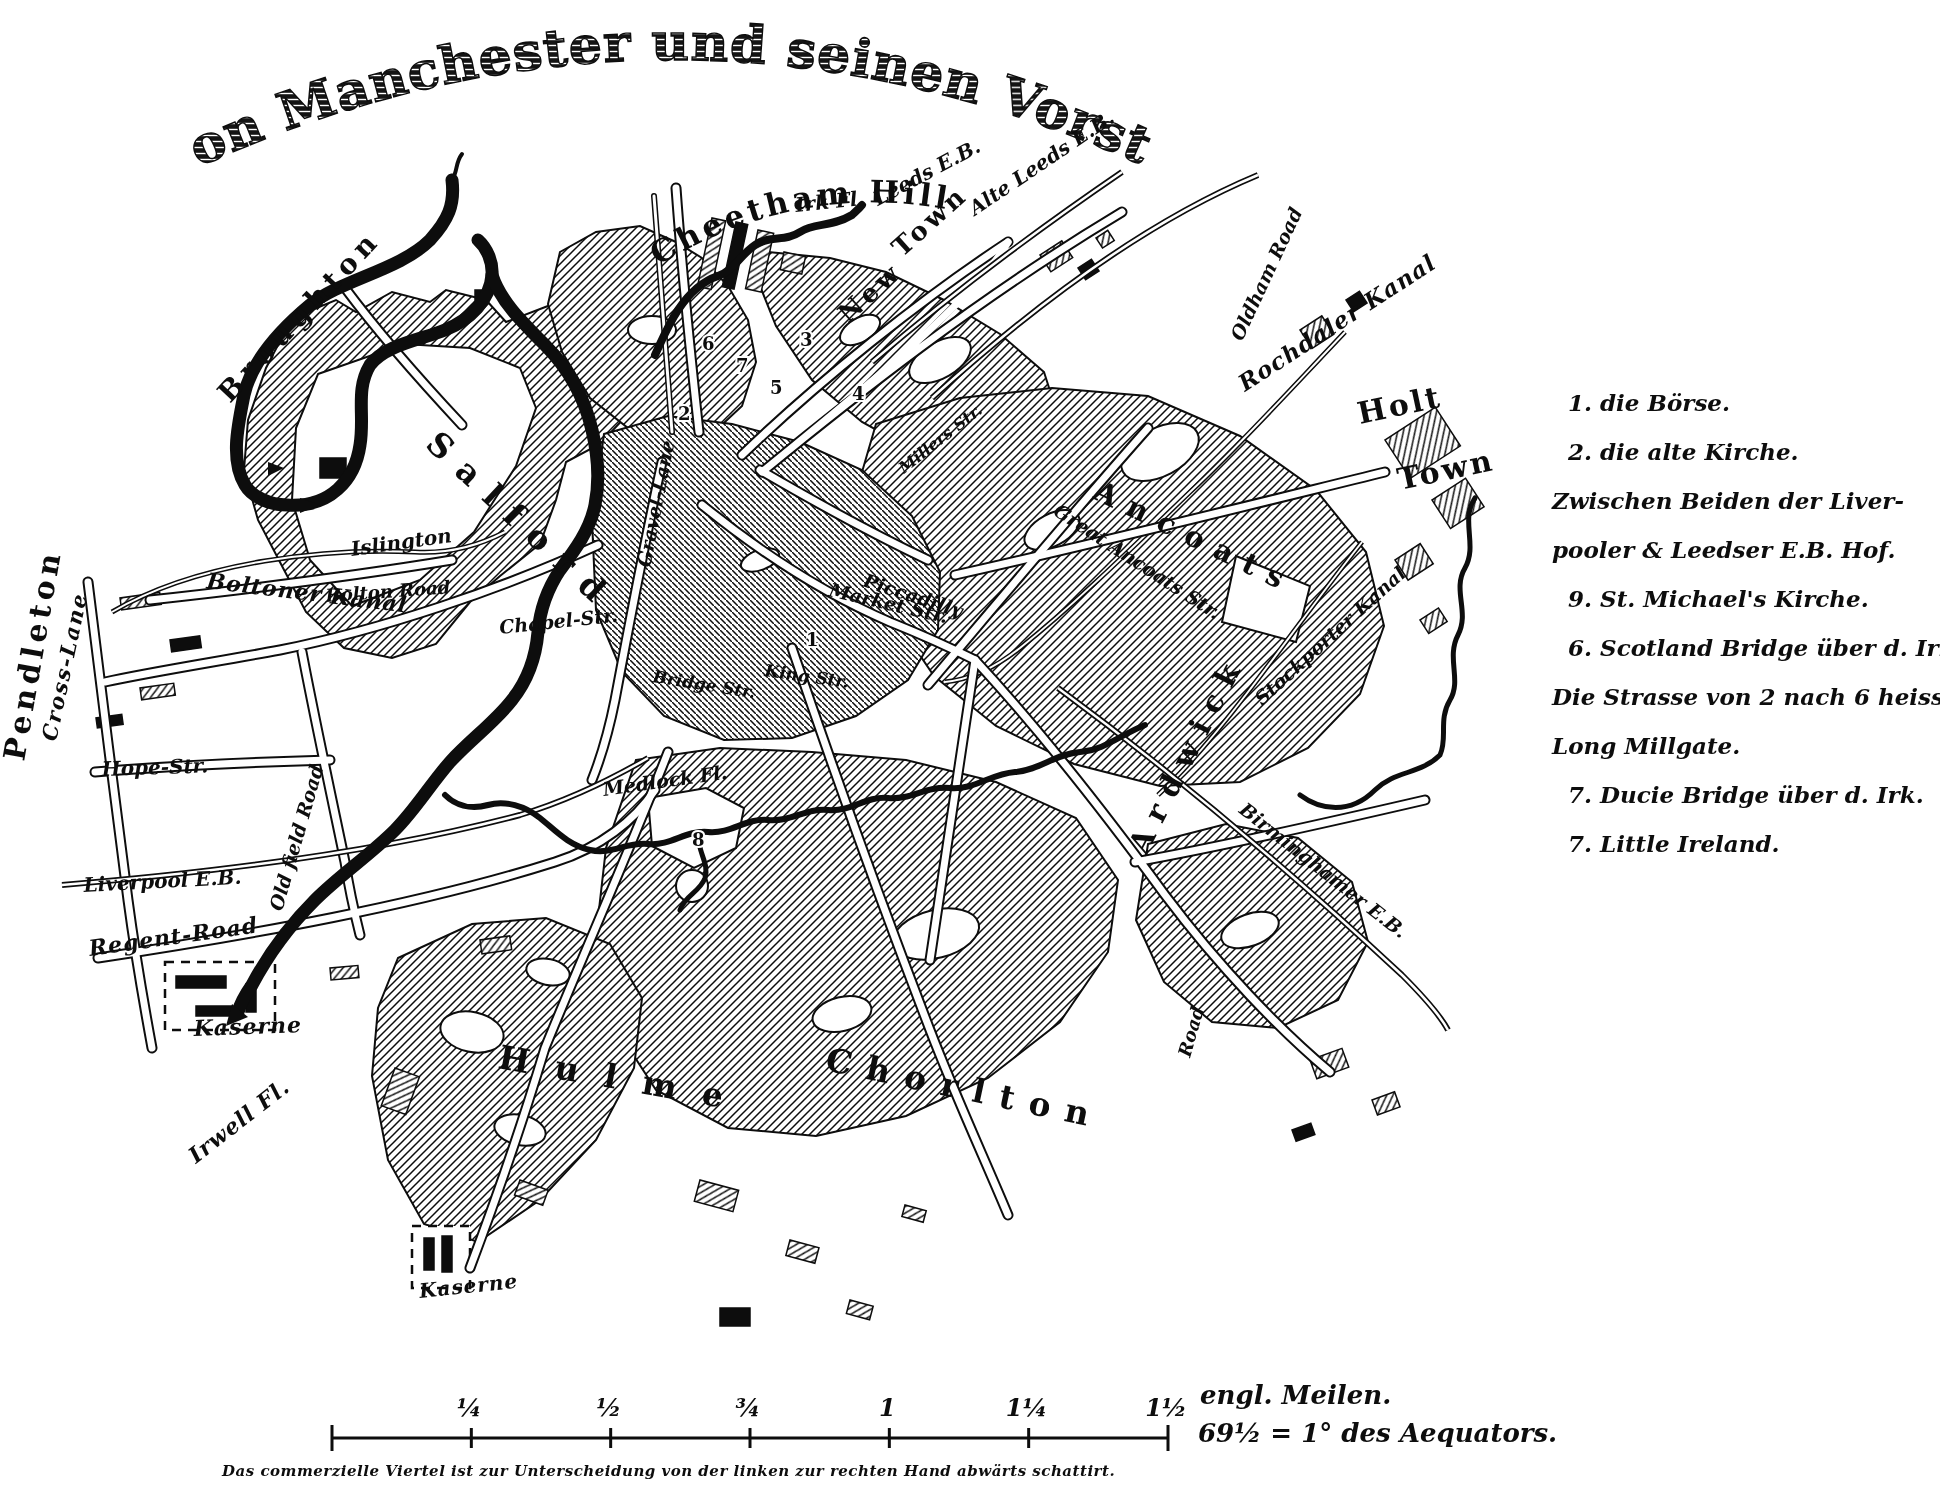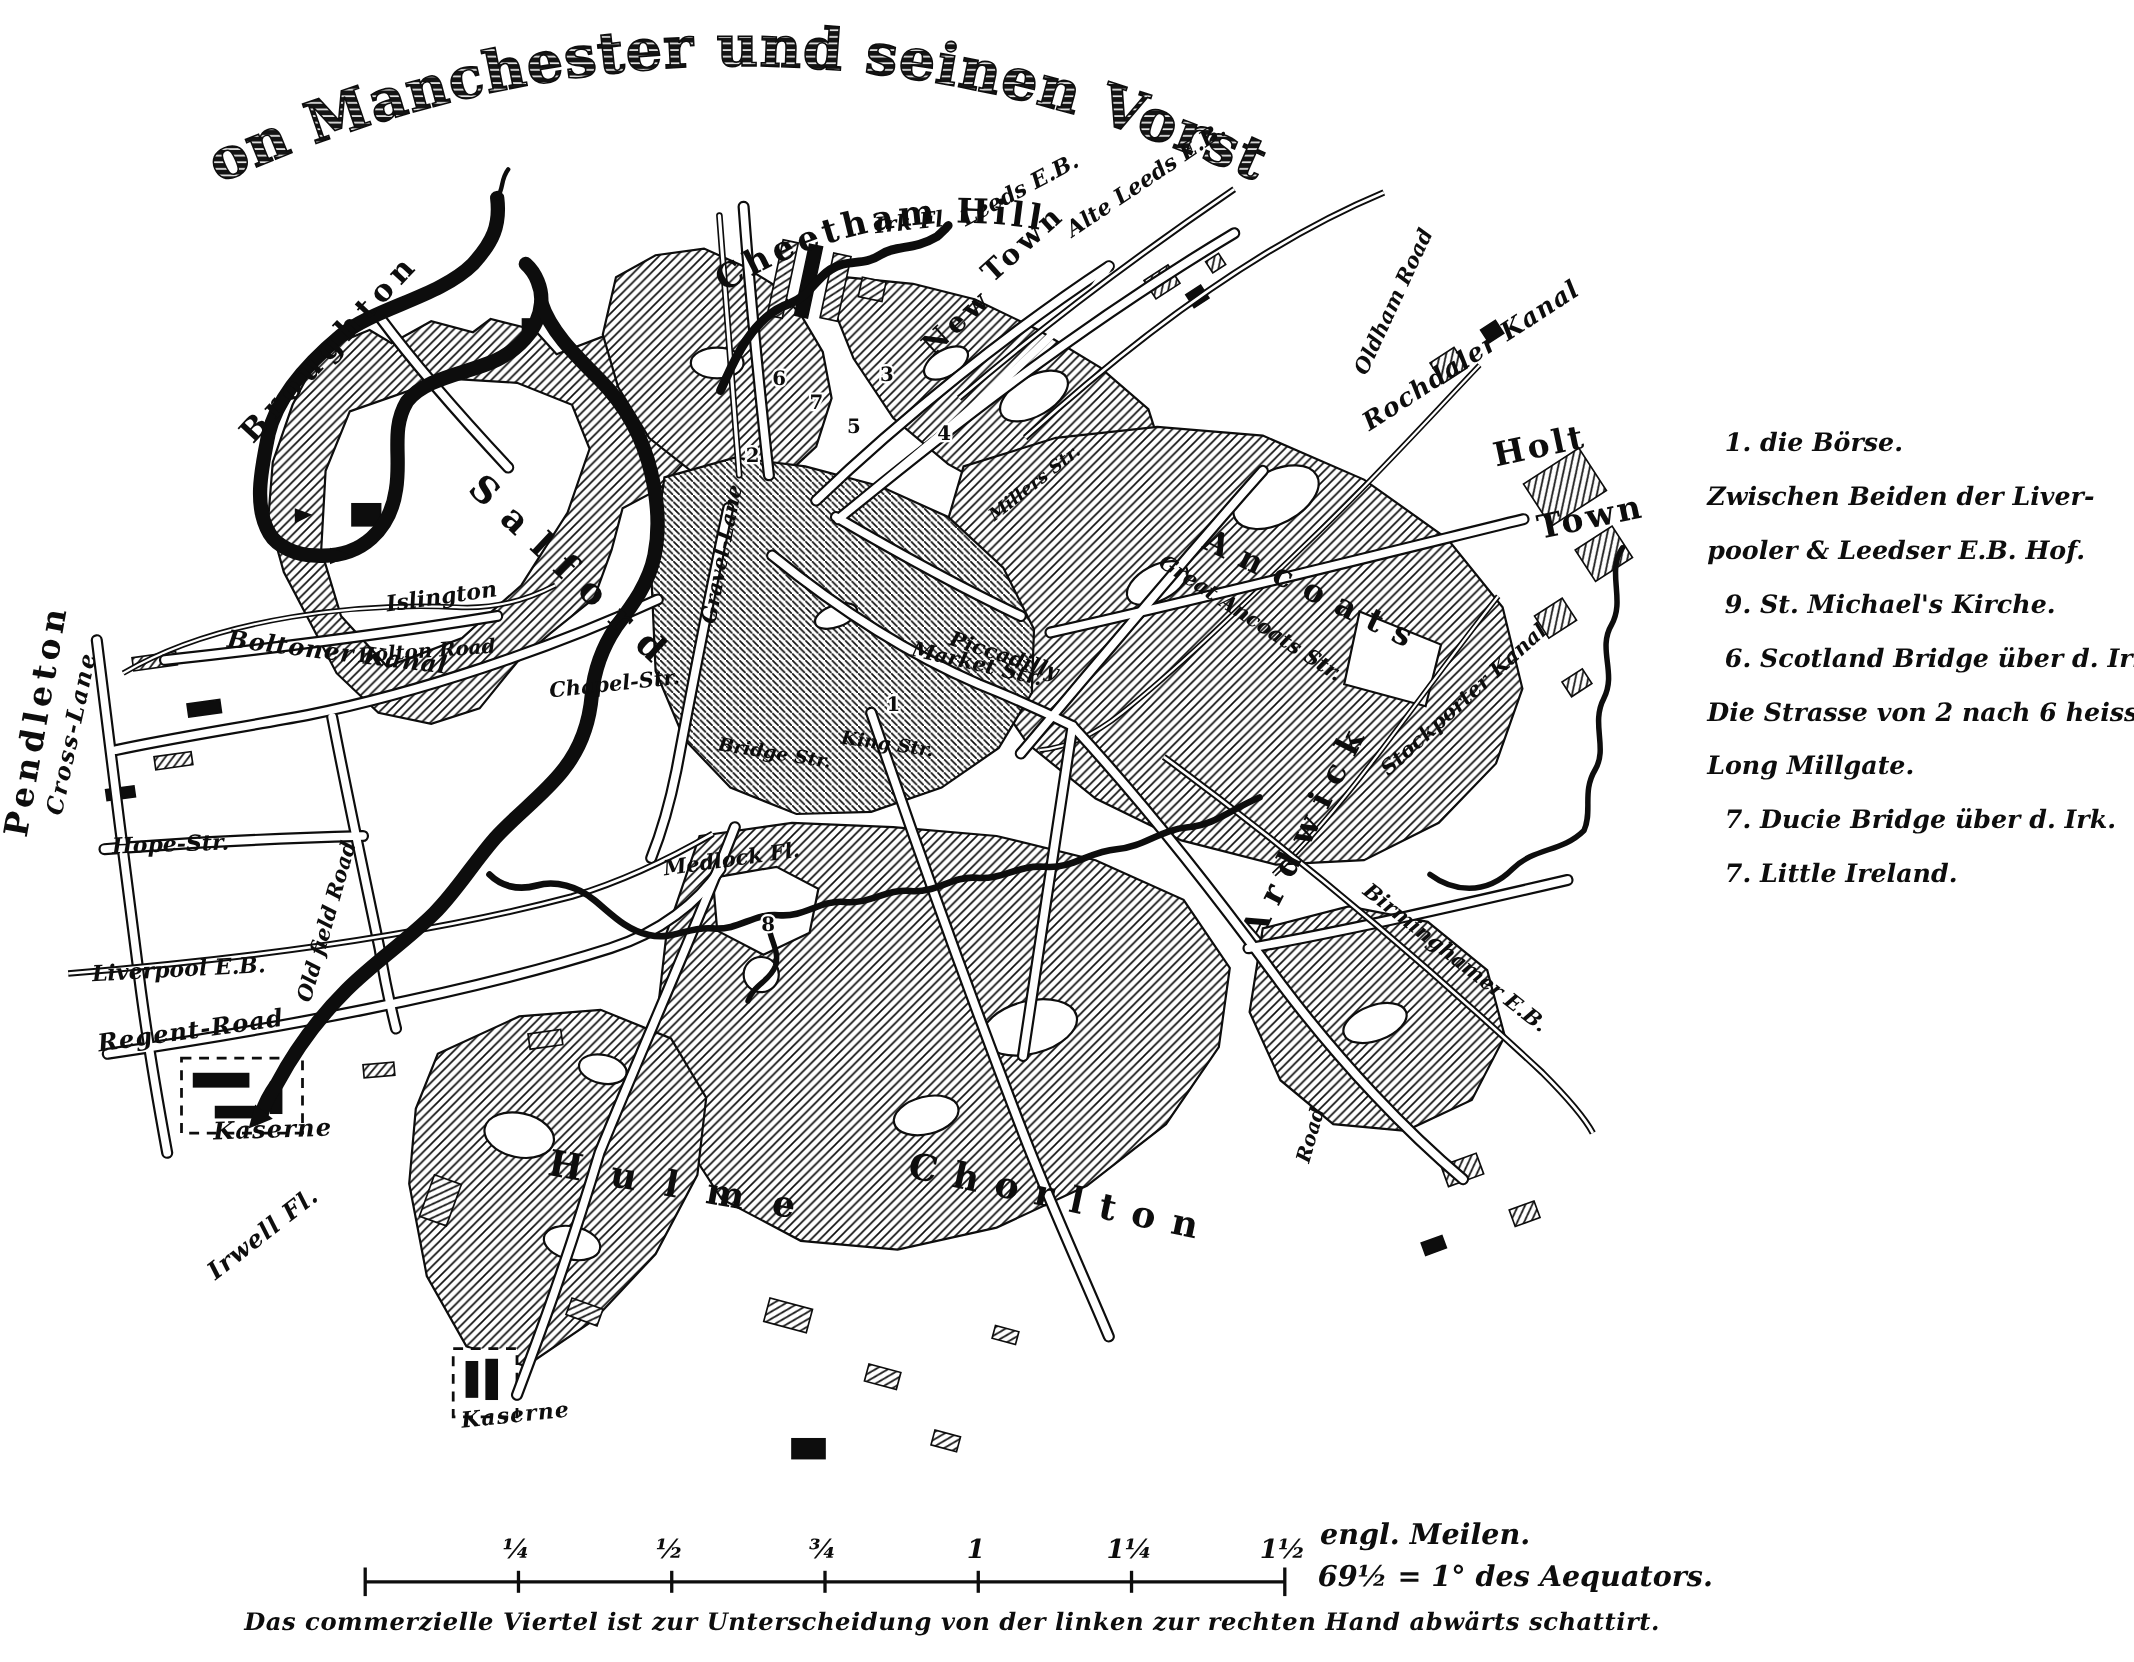--- a/index.html
+++ b/index.html
@@ -16,21 +16,21 @@
   text.scale-unit{font-family:"DejaVu Serif",serif;font-style:italic;font-weight:bold;font-size:26px;fill:#0d0d0d;}
   #title-text{font-family:"DejaVu Serif",serif;font-weight:bold;font-size:52px;letter-spacing:1px;
               fill:url(#tpat);stroke:#0d0d0d;stroke-width:1.4px;}
   #cheetham-text{font-family:"DejaVu Serif",serif;font-weight:bold;font-size:31px;letter-spacing:4px;fill:#0d0d0d;}
   
   #legend{position:absolute;left:1552px;top:378px;width:385px;}
   .legend-line{font-style:italic;font-weight:bold;font-size:23px;line-height:49px;white-space:nowrap;}
   .legend-line.num{margin-left:16px;}
   
   #caption{position:absolute;left:222px;top:1462px;width:1500px;
-           font-style:italic;font-weight:bold;font-size:22px;letter-spacing:.5px;white-space:nowrap;}
+           font-style:italic;font-weight:bold;font-size:15px;letter-spacing:.5px;white-space:nowrap;}
 </style>
 </head>
 <body>
 
 <div id="canvas">
 
 <svg id="map-svg" width="1940" height="1511" viewBox="0 0 1940 1511">
   <defs>
 
     <pattern id="hU" width="8" height="8" patternUnits="userSpaceOnUse">
@@ -285,20 +285,21 @@
         <text x="1026.6666666666665" y="1416" text-anchor="middle" class="scale-num">1¼</text>
         <line x1="1168" y1="1425" x2="1168" y2="1451" stroke="#0d0d0d" stroke-width="3"></line>
         <text x="1166" y="1416" text-anchor="middle" class="scale-num">1½</text>
         <text x="1200" y="1404" class="scale-unit">engl. Meilen.</text>
         <text x="1198" y="1442" class="scale-unit">69½ = 1° des Aequators.</text>
       </g>
 </svg>
 
 <div id="legend">
       <div class="legend-line num">1.  die Börse.</div>
+      <div class="legend-line num">2.  die alte Kirche.</div>
       <div class="legend-line">Zwischen Beiden der Liver-</div>
       <div class="legend-line">pooler &amp; Leedser E.B. Hof.</div>
       <div class="legend-line num">9.  St. Michael's Kirche.</div>
       <div class="legend-line num">6.  Scotland Bridge über d. Irk.</div>
       <div class="legend-line">Die Strasse von 2 nach 6 heisst</div>
       <div class="legend-line">Long Millgate.</div>
       <div class="legend-line num">7.  Ducie Bridge über d. Irk.</div>
       <div class="legend-line num">7.  Little Ireland.</div>
     </div>
 

